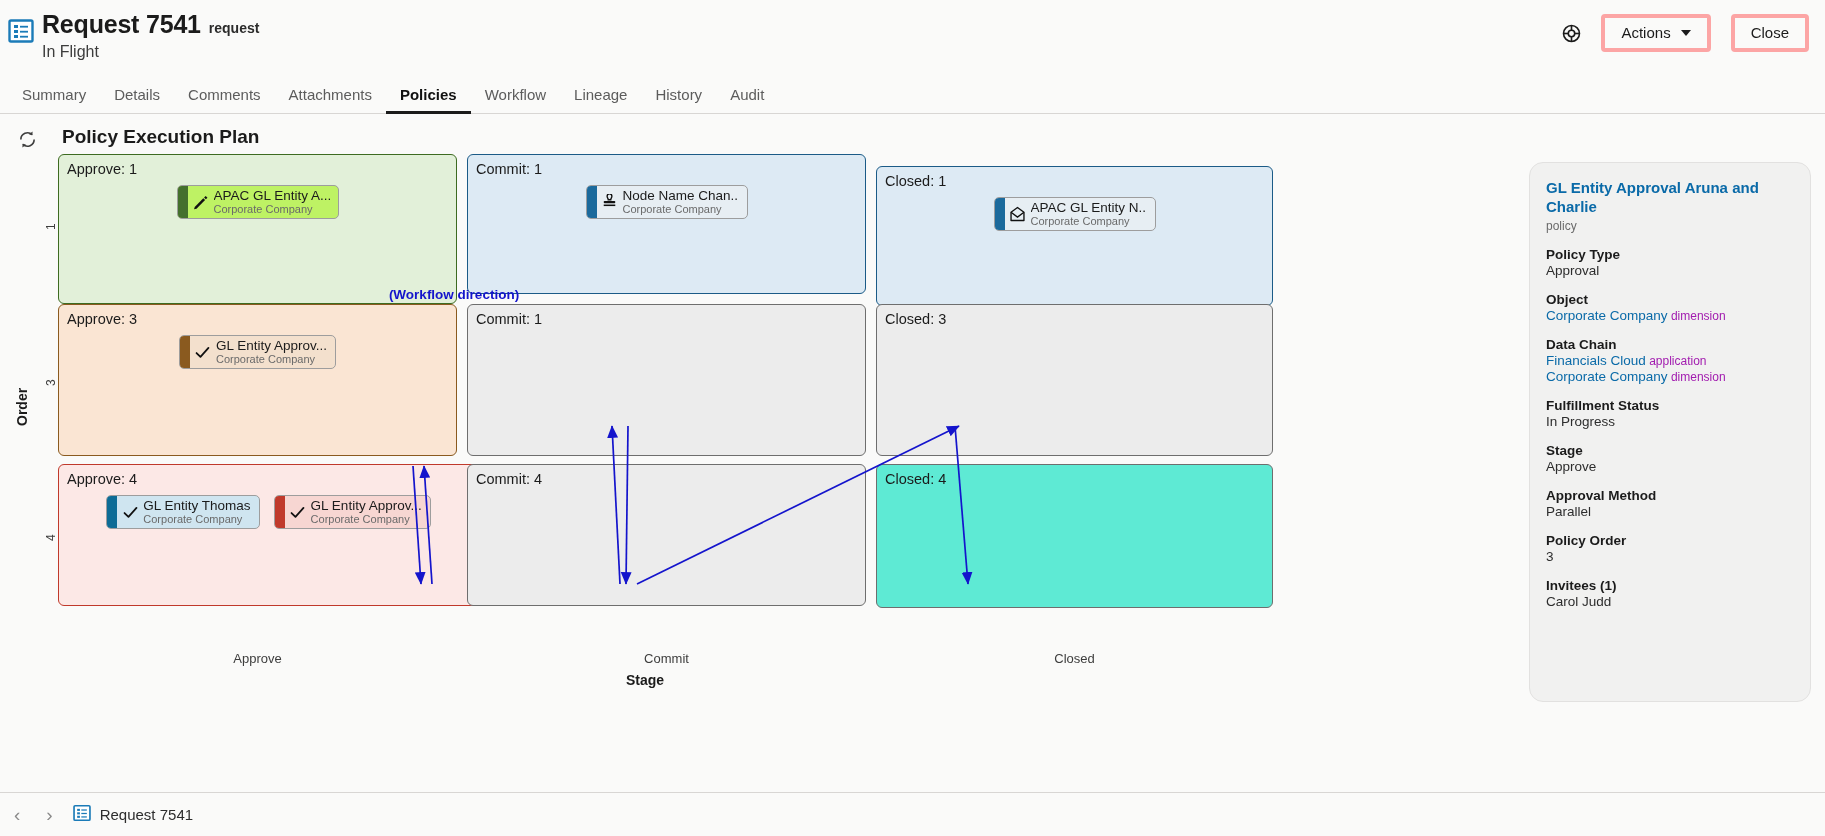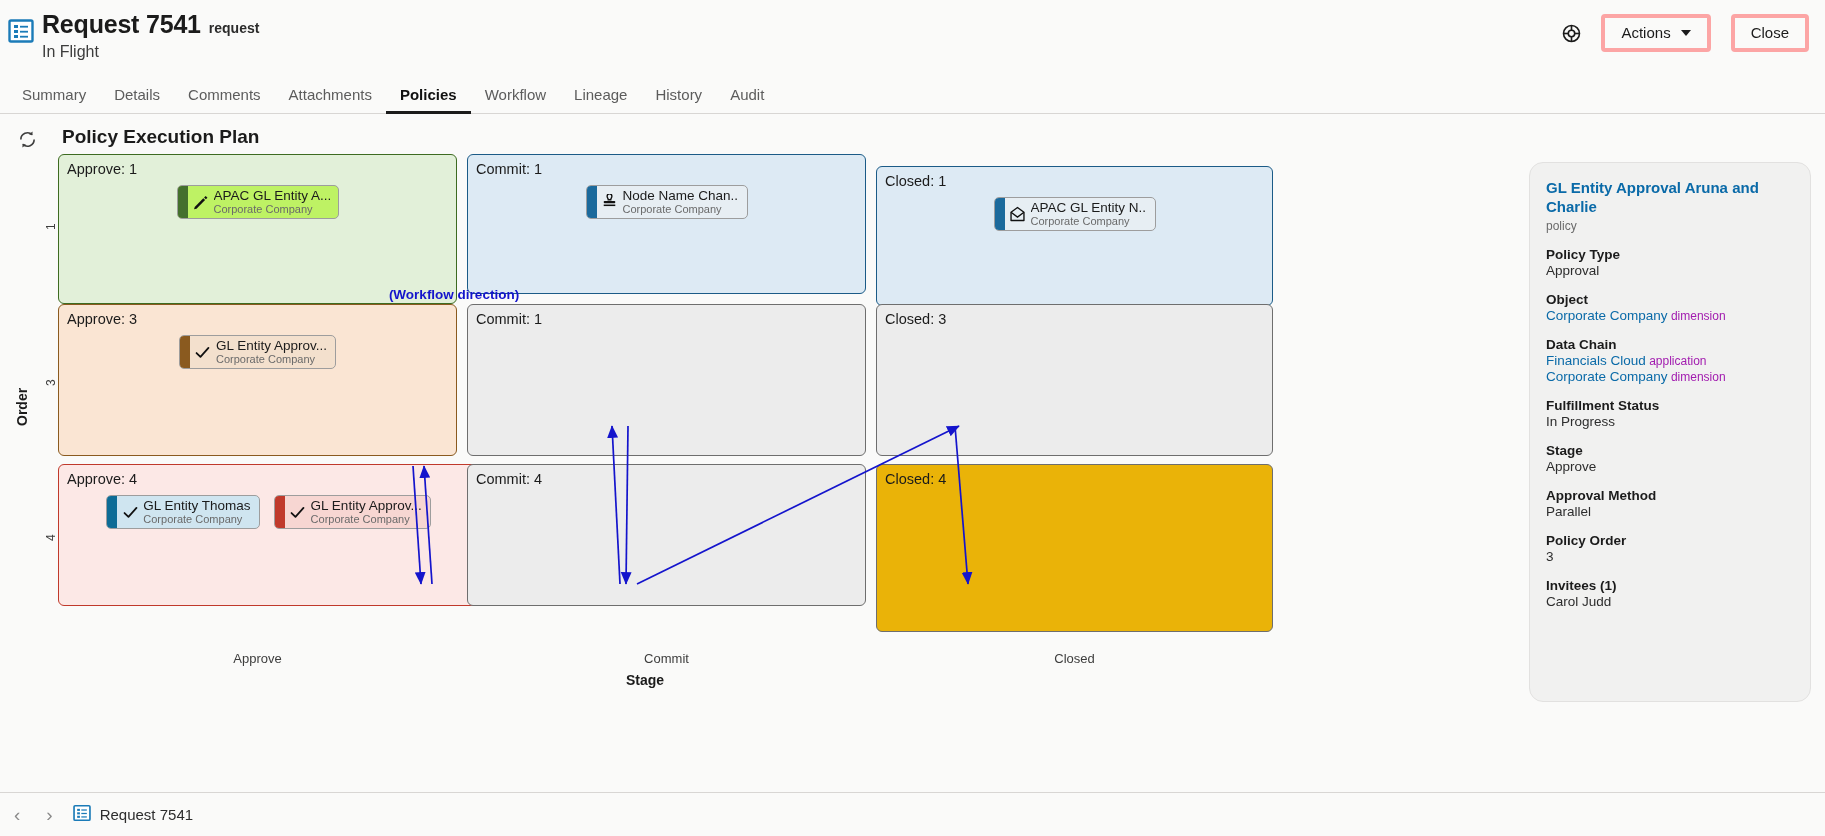--- a/index.html
+++ b/index.html
@@ -347,21 +347,21 @@
               <div class="card-txt">
                 <div class="card-name">GL Entity Approv...</div>
                 <div class="card-sub">Corporate Company</div>
               </div>
             </div>
           </div>
         </div>
         <div class="cell" style="left: 409px; top: 310px; width: 399px; height: 142px; background: rgb(236, 236, 236); border: 1px solid rgb(110, 110, 110);">
           <div class="cell-title">Commit: 4</div>
         </div>
-        <div class="cell" style="left: 818px; top: 310px; width: 397px; height: 168px; background: #eab308; border: 1px solid rgb(110, 110, 110);">
+        <div class="cell" style="left: 818px; top: 310px; width: 397px; height: 144px; background: #5eead4; border: 1px solid rgb(110, 110, 110);">
           <div class="cell-title">Closed: 4</div>
         </div>
       </div>
 
     <svg class="arrows" width="1290" height="600">
       <defs>
         <marker id="ah" markerWidth="9" markerHeight="9" refX="7" refY="3.2" orient="auto" markerUnits="strokeWidth">
           <path d="M0,0 L7.5,3.2 L0,6.4 z" fill="#1414cc"></path>
         </marker>
       </defs>

